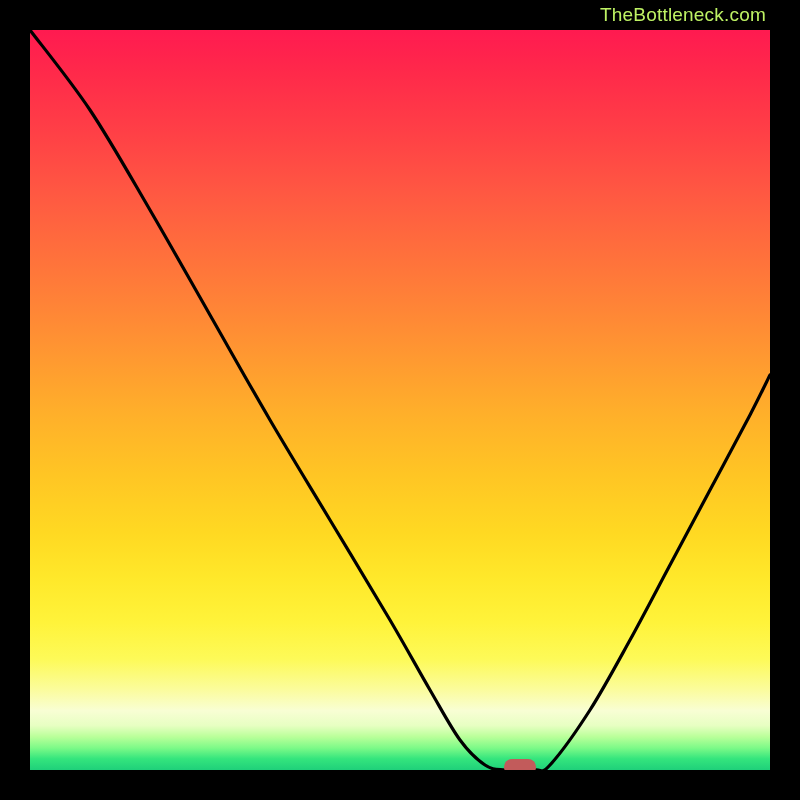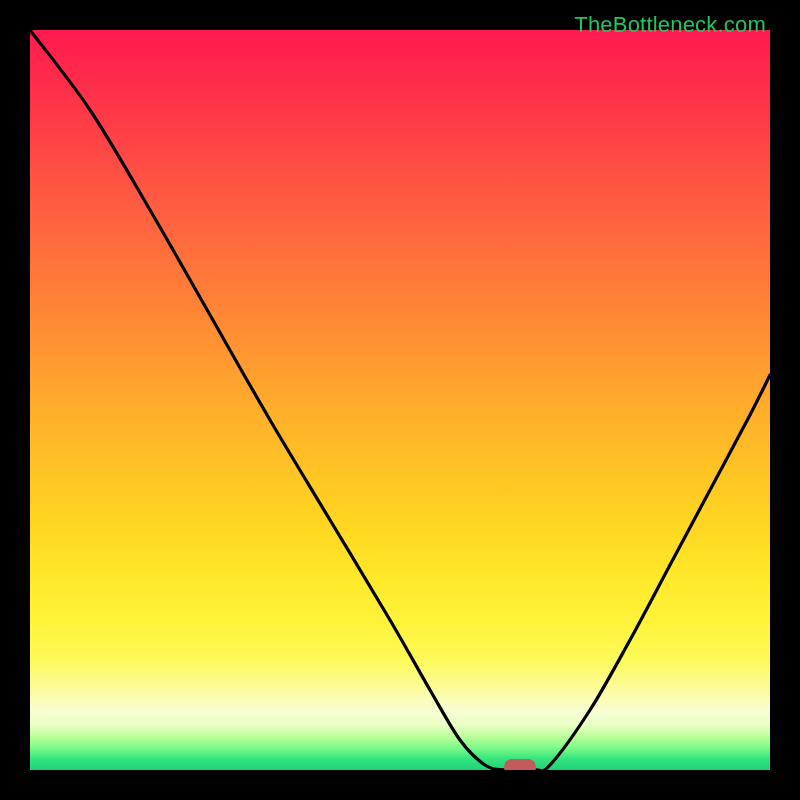--- a/index.html
+++ b/index.html
@@ -57,25 +57,25 @@
     position: absolute;
     inset: 0;
   }
   .marker {
     position: absolute;
     background: #c25b5b;
     border-radius: 9999px;
   }
   .watermark {
     position: absolute;
-    top: 12px;
+    top: 4px;
     right: 34px;
-    color: #22c55e;
+    color: #bef264;
     font-family: Arial, Helvetica, sans-serif;
-    font-size: 22px;
+    font-size: 19px;
     letter-spacing: 0.2px;
     user-select: none;
   }
 </style>
 </head>
 <body>
 
 <div class="frame">
   <div class="plot-area">
     <div class="gradient"></div>

